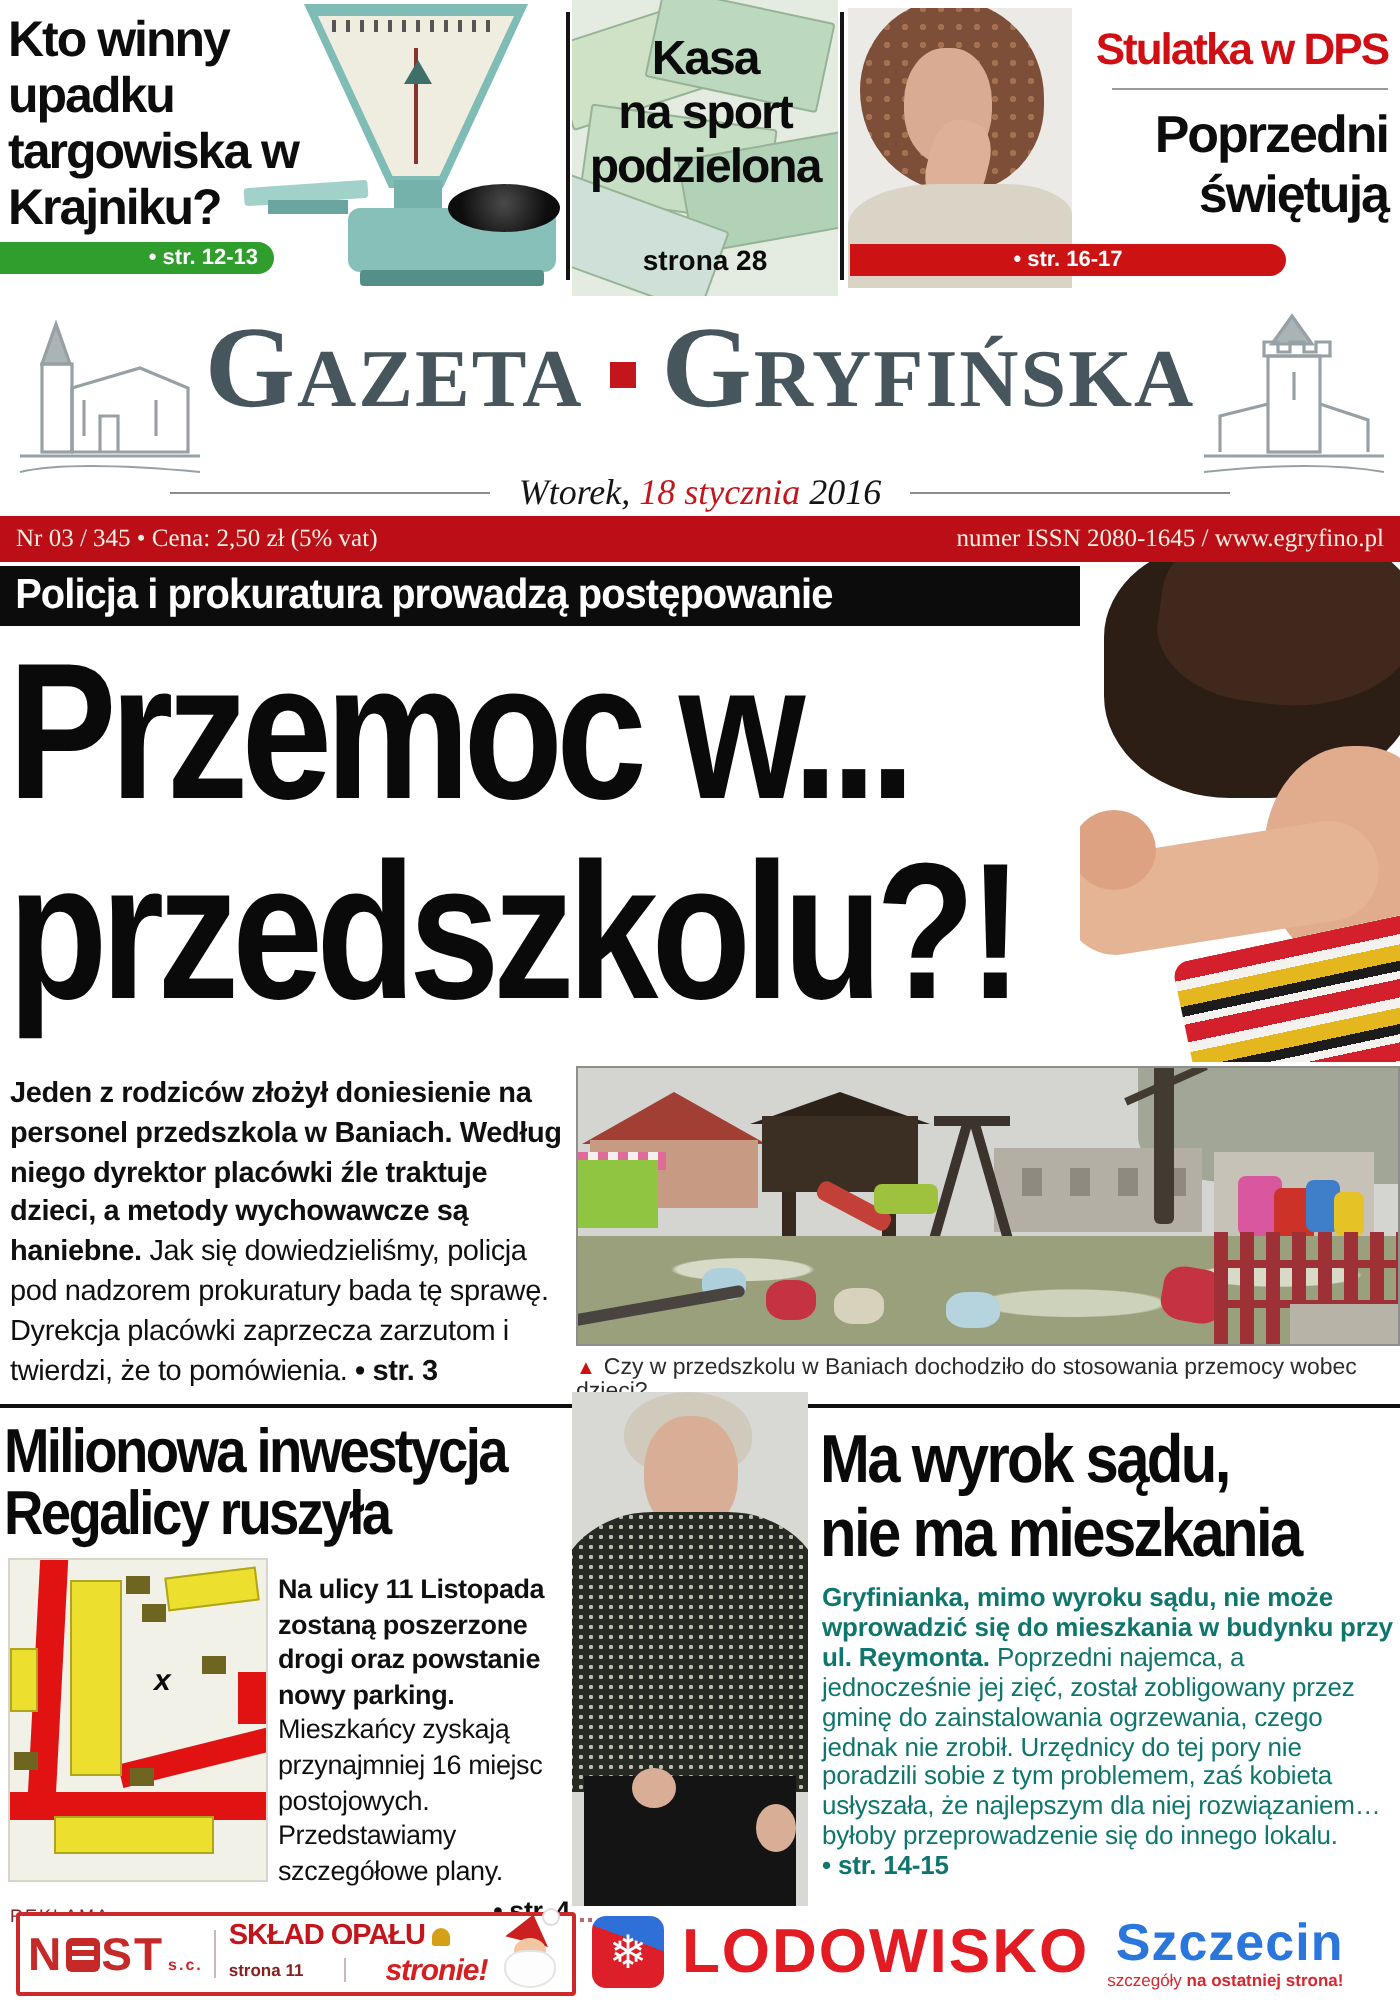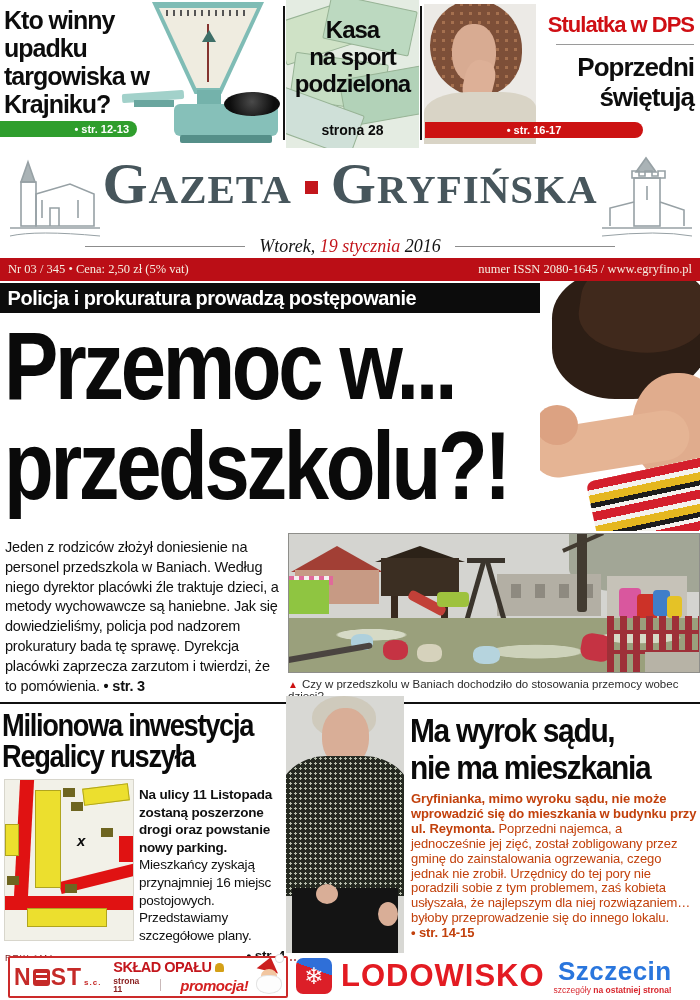--- a/index.html
+++ b/index.html
@@ -92,21 +92,21 @@
   .ch-hair{left:12px;top:-10px;width:158px;height:128px;background:#2d1e15;border-radius:42% 58% 55% 45%;}
   .ch-hair2{left:40px;top:-18px;width:130px;height:90px;background:#40291c;border-radius:50% 50% 60% 40%;transform:rotate(8deg);}
   .ch-face{left:92px;top:92px;width:92px;height:110px;background:#e0ac8d;border-radius:48%;}
   .ch-arm{left:-8px;top:138px;width:158px;height:50px;background:#e5b494;border-radius:26px;transform:rotate(-9deg);}
   .ch-fist{left:-4px;top:124px;width:42px;height:40px;background:#dca282;border-radius:50%;}
   .ch-shirt{left:52px;top:188px;width:118px;height:72px;transform:rotate(-12deg);border-radius:8px 0 0 0;
             background:repeating-linear-gradient(180deg,#d41f2c 0 9px,#f4f2ee 9px 14px,#e5b71f 14px 22px,#1c1c1c 22px 27px,#f4f2ee 27px 31px);}
 
   
   .lead-body{left:5px;top:538px;width:280px;font-size:14.5px;line-height:19.8px;letter-spacing:-0.2px;color:#101010;}
-  .lead-body b{font-weight:400;}
+  .lead-body b{font-weight:700;}
   .pg-ref{font-weight:700;white-space:nowrap;}
 
   .playground{left:288px;top:533px;width:412px;height:140px;background:#d4d4d0;overflow:hidden;border:1px solid #8e8e8a;box-sizing:border-box;}
   .playground>div{position:absolute;}
   .pg-trees{right:-10px;top:0;width:140px;height:58px;background:#a2a696;border-radius:0 0 0 40%;}
   .pg-house-roof{left:2px;top:12px;width:0;height:0;border-left:46px solid transparent;border-right:46px solid transparent;border-bottom:26px solid #a23f35;}
   .pg-house{left:6px;top:36px;width:84px;height:34px;background:#c79a84;}
   .pg-bldg{left:208px;top:40px;width:104px;height:42px;background:#b3afa4;
            background-image:repeating-linear-gradient(90deg,transparent 0 14px,#8e8a80 14px 24px);background-size:100% 14px;background-position:0 10px;background-repeat:no-repeat;}
   .pg-bldg2{left:318px;top:42px;width:80px;height:42px;background:#c6c2b8;}
@@ -171,21 +171,21 @@
   .po-face{left:36px;top:12px;width:47px;height:58px;background:#d9ae97;border-radius:46%;}
   .po-sweater{left:-8px;top:60px;width:134px;height:140px;border-radius:36% 36% 0 0/30% 30% 0 0;background:#262a22;
               background-image:radial-gradient(#b9bfae 1px,transparent 1.2px);background-size:5px 5px;}
   .po-pants{left:6px;top:192px;width:106px;height:65px;background:#141414;}
   .po-hand1{left:30px;top:188px;width:22px;height:20px;background:#d9ae97;border-radius:50%;}
   .po-hand2{left:92px;top:206px;width:20px;height:24px;background:#d9ae97;border-radius:50%;}
 
   
   .sr-head{left:410px;top:712px;width:330px;font-weight:700;font-size:34px;line-height:37px;letter-spacing:-1.5px;
            color:#0a0a0a;transform:scaleX(.88);transform-origin:left top;white-space:nowrap;}
-  .sr-body{left:411px;top:792px;width:288px;font-size:13px;line-height:14.9px;letter-spacing:-0.1px;color:#c2410c;}
+  .sr-body{left:411px;top:792px;width:288px;font-size:13px;line-height:14.9px;letter-spacing:-0.1px;color:#0f766e;}
 
   
   .rek-row{left:5px;top:941px;width:690px;display:flex;align-items:baseline;gap:4px;margin-top:12px;}
   .rek-label{font-size:9px;letter-spacing:1px;color:#7c2424;}
   .rek-dots{flex:1;border-bottom:2px dotted #bb6a6a;height:6px;}
   .ad-nest{left:8px;top:956px;width:280px;height:42px;border:2px solid #cc2a2a;border-radius:2px;box-sizing:border-box;
            display:flex;align-items:center;gap:6px;padding:0 4px;background:#fff;}
   .nest-logo{display:flex;align-items:center;font-weight:700;font-size:23px;color:#c52a28;letter-spacing:1px;}
   .nest-tile{width:17px;height:17px;background:#c52a28;border-radius:3px;margin:0 1px;position:relative;}
   .nest-tile::after{content:"";position:absolute;left:3px;right:3px;top:4px;height:10px;
@@ -294,21 +294,21 @@
   </svg>
   <div class="abs masthead-title">
     <span>Gazeta</span>
     <span class="mh-square"></span>
     <span>Gryfińska</span>
   </div>
   <div class="abs date-row">
     <span class="date-line"></span>
     <span class="date-text">
       <span>Wtorek,</span>
-      <span class="date-red">19 stycznia</span>
+      <span class="date-red">18 stycznia</span>
       <span>2016</span>
     </span>
     <span class="date-line"></span>
   </div>
 
   <div class="abs infobar">
     <span class="l">Nr 03 / 345 • Cena: 2,50 zł (5% vat)</span>
     <span class="r">numer ISSN 2080-1645 / www.egryfino.pl</span>
   </div>
 
@@ -429,21 +429,21 @@
     </span>
     <span class="nest-div"></span>
     <span class="nest-mid">
       <span class="nest-title">
         <span>SKŁAD OPAŁU</span>
         <span class="bell"></span>
       </span>
       <span class="nest-row2">
         <span class="nest-page">strona 11</span>
         <span class="nest-bar"></span>
-        <span class="nest-promo">promocja!</span>
+        <span class="nest-promo">stronie!</span>
       </span>
     </span>
     <span class="santa">
       <div class="sa-hat"></div>
       <div class="sa-pom"></div>
       <div class="sa-face"></div>
       <div class="sa-beard"></div>
     </span>
   </div>
 

